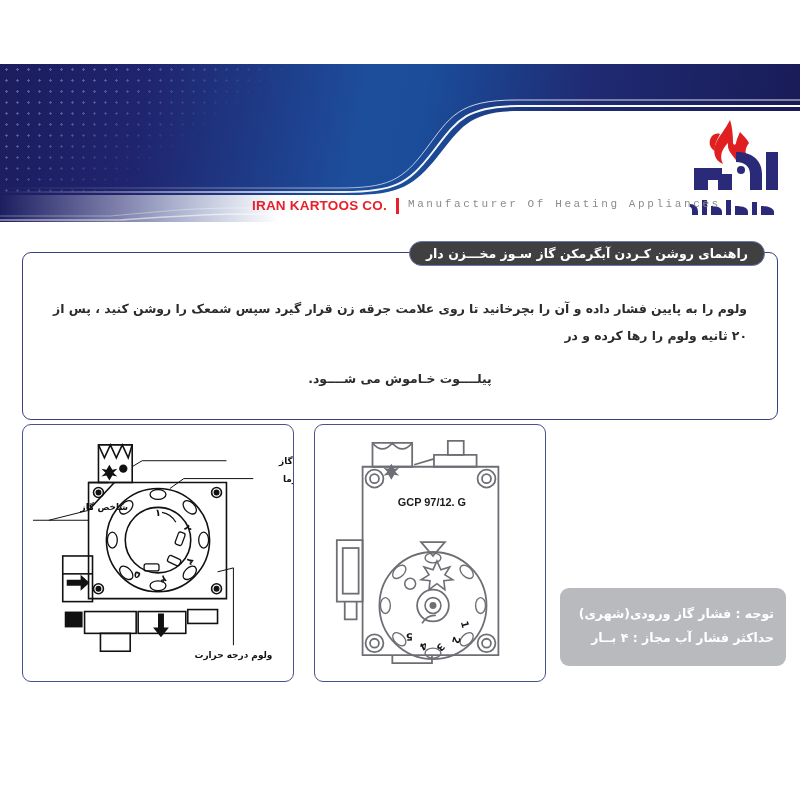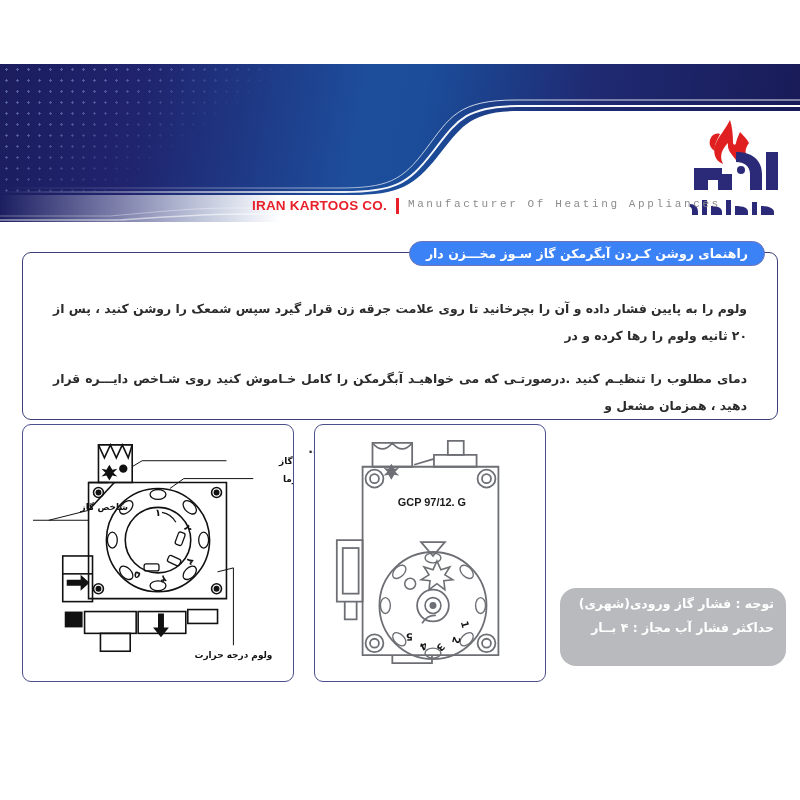--- a/index.html
+++ b/index.html
@@ -56,21 +56,21 @@
   
   .card{
     position:absolute;left:22px;top:252px;width:756px;height:168px;
     border:1.4px solid #3b3f7e;
     border-radius:9px;
     background:#fff;
     box-sizing:border-box;
   }
   .title-pill{
     position:absolute;right:12px;top:-12px;
-    background:#3b82f6;
+    background:#404040;
     border:1.6px solid #6e74b8;
     border-radius:13px;
     height:23px;line-height:23px;
     padding:0 16px;
     color:#ffffff;font-size:12.5px;font-weight:bold;
     white-space:nowrap;
     direction:rtl;
     letter-spacing:.2px;
   }
   .body-text{
@@ -89,25 +89,25 @@
     border-radius:9px;
     background:#fff;
     box-sizing:border-box;
   }
   .panel-left{left:22px;top:424px;width:272px;height:258px;}
   .panel-right{left:314px;top:424px;width:232px;height:258px;}
 
   .note-box{
     position:absolute;left:560px;top:588px;width:226px;height:78px;
     background:#b9babd;
-    border-radius:16px;
+    border-radius:9px;
     direction:rtl;
     color:#ffffff;
     font-size:12.5px;font-weight:bold;line-height:24px;
-    padding:4px 12px 0 12px;
+    padding:14px 12px 0 12px;
     box-sizing:border-box;
     text-align:right;
   }
   .note-box div{white-space:nowrap;}
 
   svg{display:block;}
   .dlabel{font-size:9px;font-weight:bold;fill:#111;font-family:"DejaVu Sans",sans-serif;}
   .dnum{font-size:10px;font-weight:bold;fill:#111;font-family:"DejaVu Sans",sans-serif;}
   .gcp{font-size:11px;font-weight:bold;fill:#1a1a1a;font-family:"Liberation Sans",sans-serif;}
 </style>
@@ -175,21 +175,20 @@
 <div class="brand-wrap">
   <span class="brand-name">IRAN KARTOOS CO.</span>
   <span class="brand-sep"></span>
   <span class="brand-tag">Manufacturer Of Heating Appliances</span>
 </div>
 
 <div class="card">
   <div class="title-pill">راهنمای روشن کـردن آبگرمکن گاز سـوز مخـــزن دار</div>
   <div class="body-text">
     <p>ولوم را به پایین فشار داده و آن را بچرخانید تا روی علامت جرقه زن قرار گیرد سپس شمعک را روشن کنید ، پس از ۲۰ ثانیه ولوم را رها کرده و در</p>
-    <p>دمای مطلوب را تنظیـم کنید .درصورتـی که می خواهیـد آبگرمکن را کامل خـاموش کنید روی شـاخص دایـــره قرار دهید ، همزمان مشعل و</p>
     <p class="last">پیلــــوت خـاموش می شــــود.</p>
   </div>
 </div>
 
 <div class="panel panel-left">
   <svg viewBox="0 0 272 258" width="270" height="256">
     <g fill="none" stroke="#111" stroke-width="1.6">
 
       <path d="M66,58 L66,175 L205,175 L205,58 Z"></path>
 

